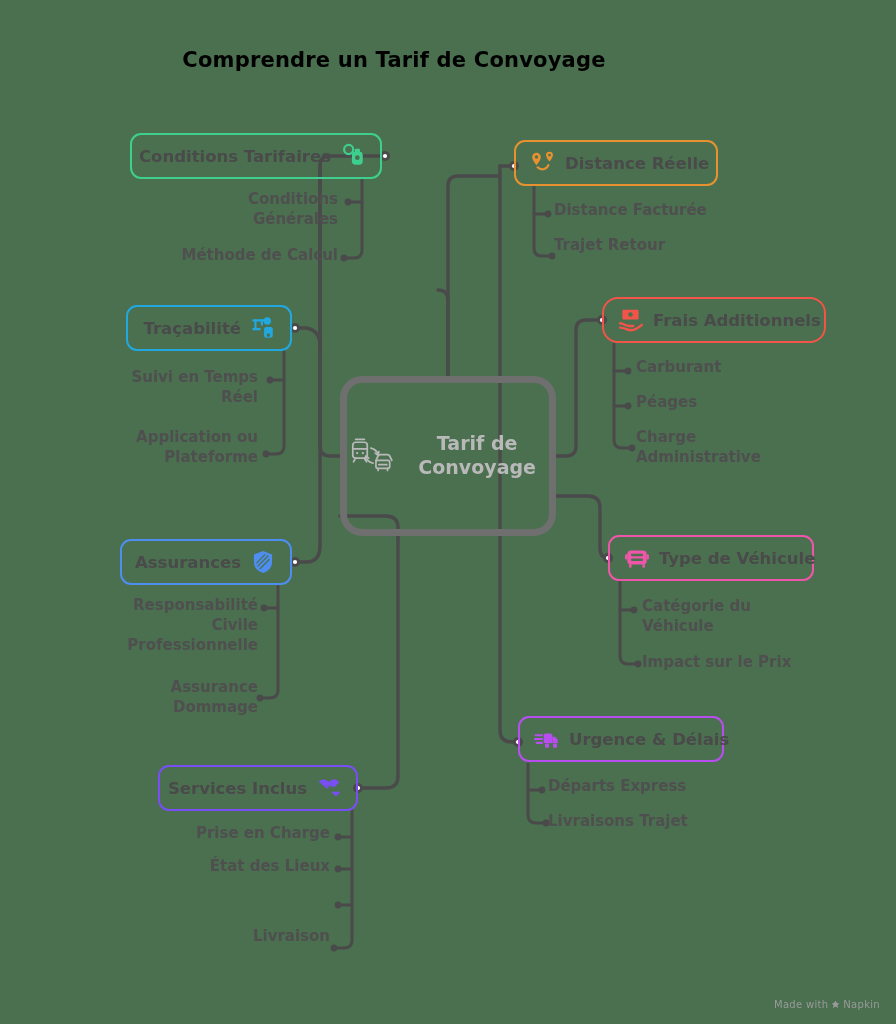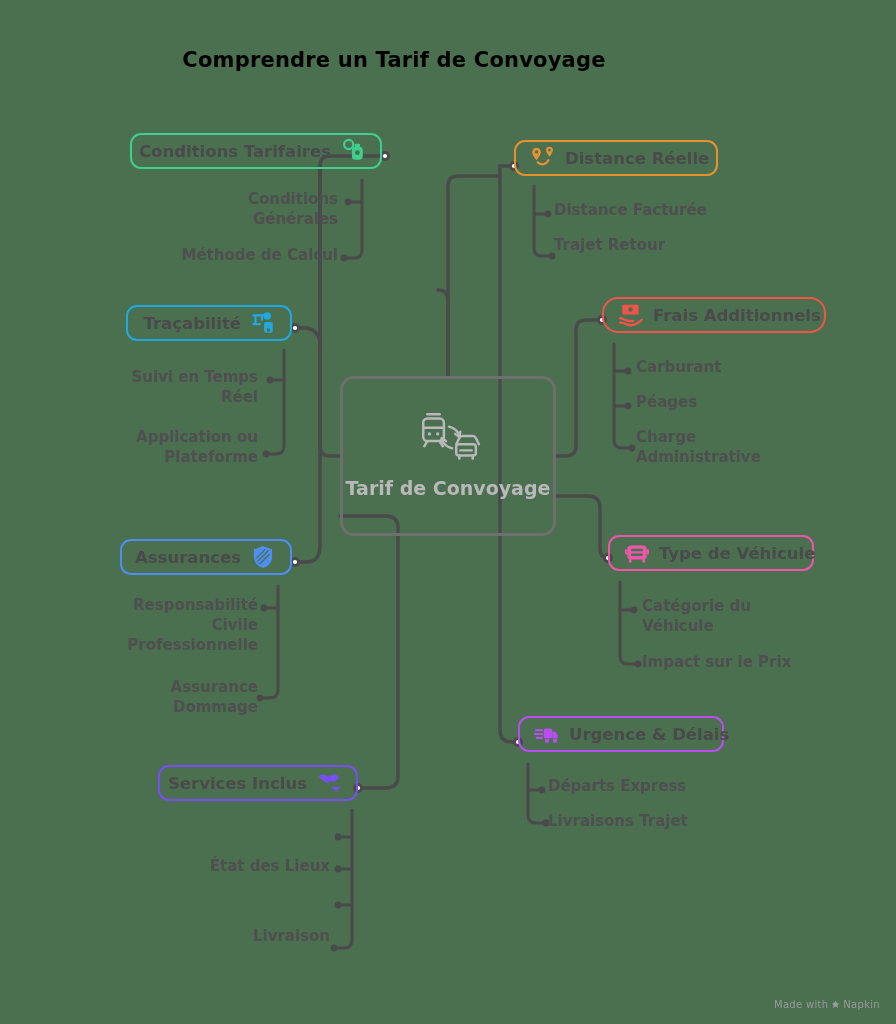--- a/index.html
+++ b/index.html
@@ -16,41 +16,41 @@
   .title {
     position: absolute; left: 0; top: 48px; width: 788px;
     text-align: center;
     font-size: 21px; font-weight: 700; letter-spacing: .2px;
     color: #000000;
   }
 
   
   .node {
     position: absolute;
-    height: 36px;
+    height: 46px;
     border: 2.5px solid #888;
     border-radius: 11px;
     display: flex; align-items: center;
     gap: 9px;
     padding: 8px 14px;
     background: transparent;
   }
   .node .lbl {
     font-size: 16.5px; font-weight: 700; color: #4a4a4a; white-space: nowrap;
   }
   .node .ico { width: 26px; height: 26px; flex: 0 0 26px; display:block; }
   .node.icon-right { justify-content: flex-end; }
   .node.icon-left  { justify-content: flex-start; }
 
   
   #center {
     position: absolute;
     left: 340px; top: 376px; width: 216px; height: 160px;
-    border: 3px solid #c4b5fd; border-radius: 14px;
-    display: flex; flex-direction: column;
+    border: 7px solid #c4b5fd; border-radius: 22px;
+    display: flex; flex-direction: row;
     align-items: center; justify-content: center;
     gap: 12px;
     background: transparent;
   }
   #center .ctitle {
     font-size: 19px; font-weight: 600; color: #b9b9b9;
     text-align: center; line-height: 1.25;
   }
 
   
@@ -310,20 +310,21 @@
   <div class="leaf l" style="left:548px; top:812px; width:230px;">Livraisons Trajet</div>
 
   <div class="node icon-right" style="left: 158px; top: 765px; width: 200px; border-color: rgb(122, 78, 245);">
     <span class="lbl">Services Inclus</span>
     <svg class="ico" viewBox="0 0 24 24" fill="#7a4ef5">
       <path d="M2.5 6c2-2 5-2.5 7.5-1l2 1.2 2.6-1.6c2-1.2 4.4-.6 5.9 1.2l1 1.2-5 4.6-2.2-1.6-3.3 2.2c-1 .7-2.4.4-3-.7l-.4-.8"></path>
       <path d="M4 12.5l3.4 3.4M7 10.5l4 4M10.5 9.5l4.2 4.2" stroke="#4a7050" stroke-width="1" fill="none"></path>
       <path d="M14 15.5l3.2 3.2c.8.8 2.2.7 2.9-.2l2.4-3"></path>
     </svg>
   </div>
+  <div class="leaf r" style="right:566px; top:824px; width:230px;">Prise en Charge</div>
   <div class="leaf r" style="right:566px; top:857px; width:230px;">État des Lieux</div>
   <div class="leaf r" style="right:566px; top:927px; width:230px;">Livraison</div>
 
   <div class="wm">
     <span>Made with</span>
     <svg width="9" height="9" viewBox="0 0 24 24" fill="#9a9a9a">
       <path d="M12 2 L16 8 L22 9 L17 14 L19 21 L12 17 L5 21 L7 14 L2 9 L8 8 Z"></path>
     </svg>
     <span>Napkin</span>
   </div>

